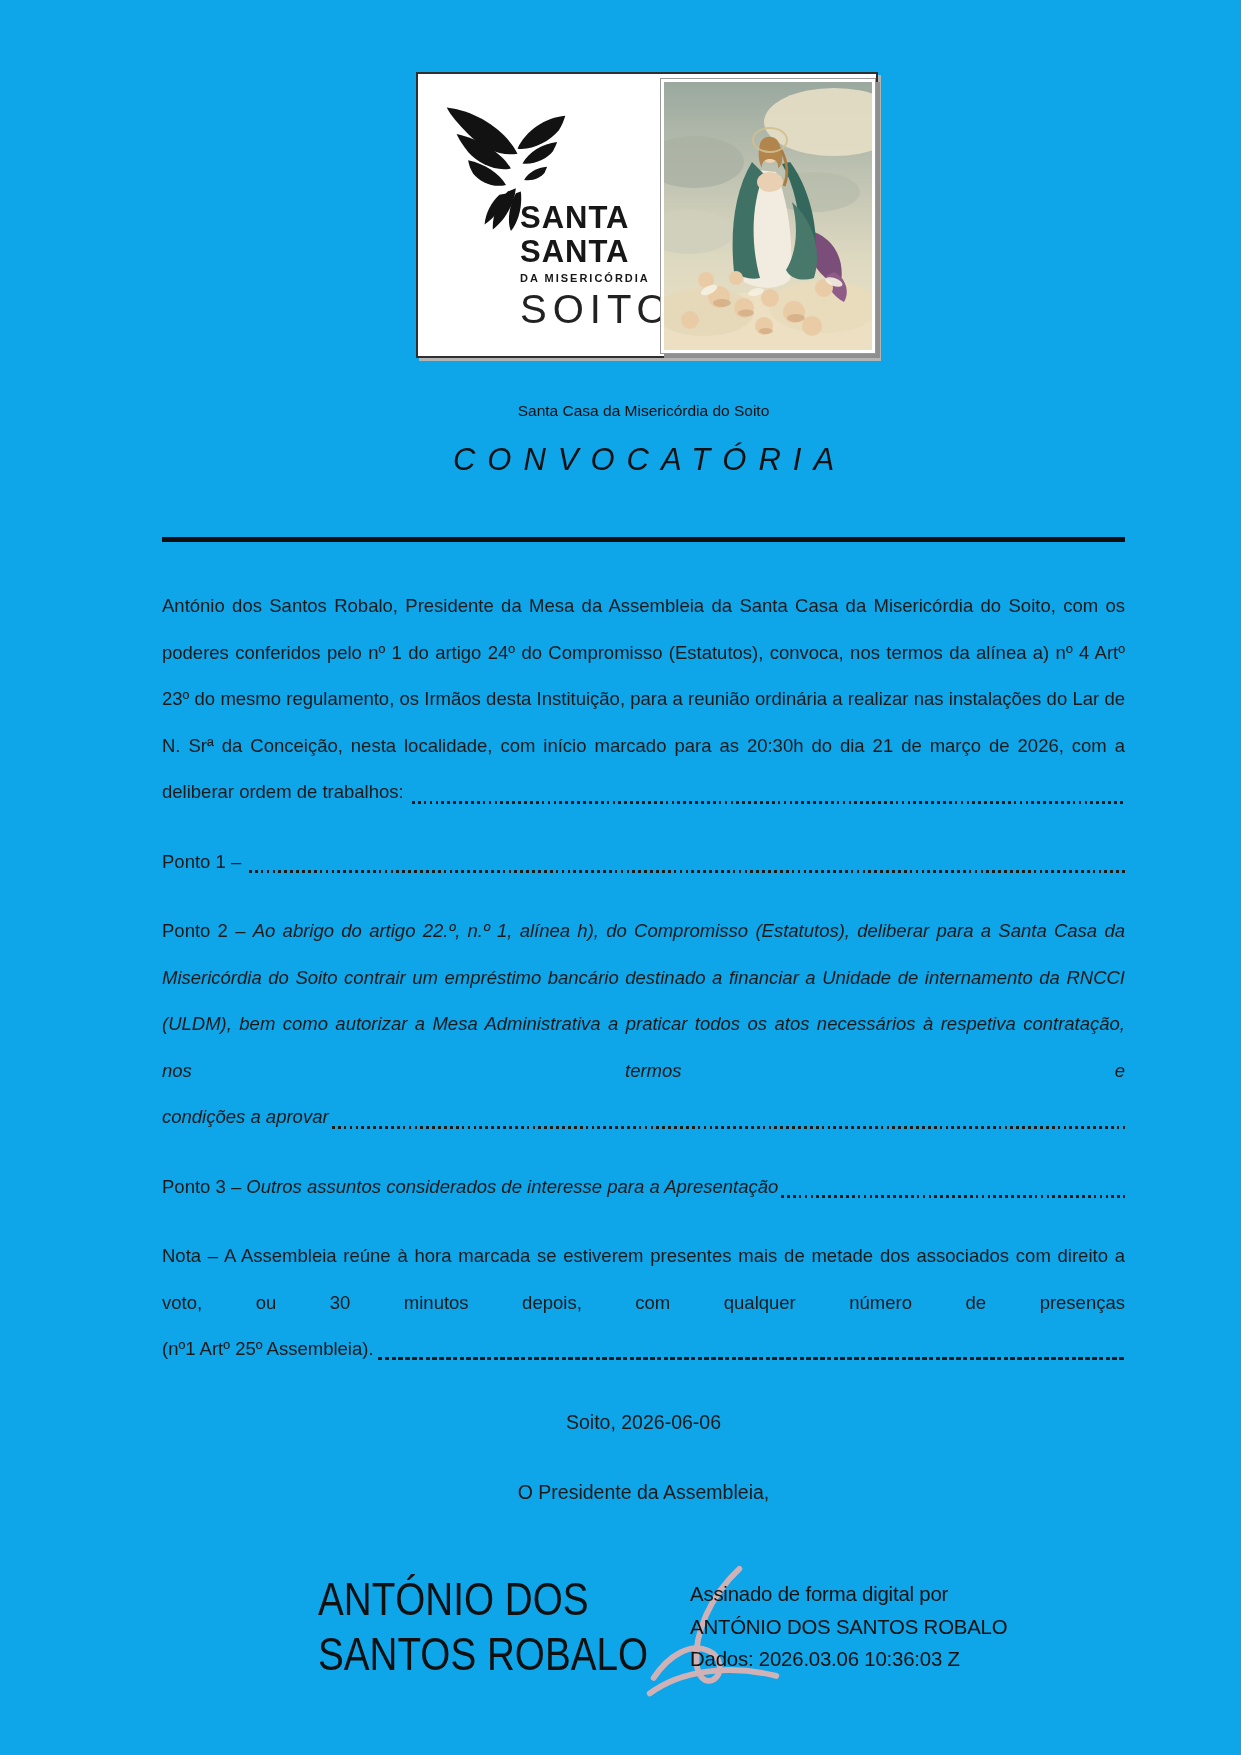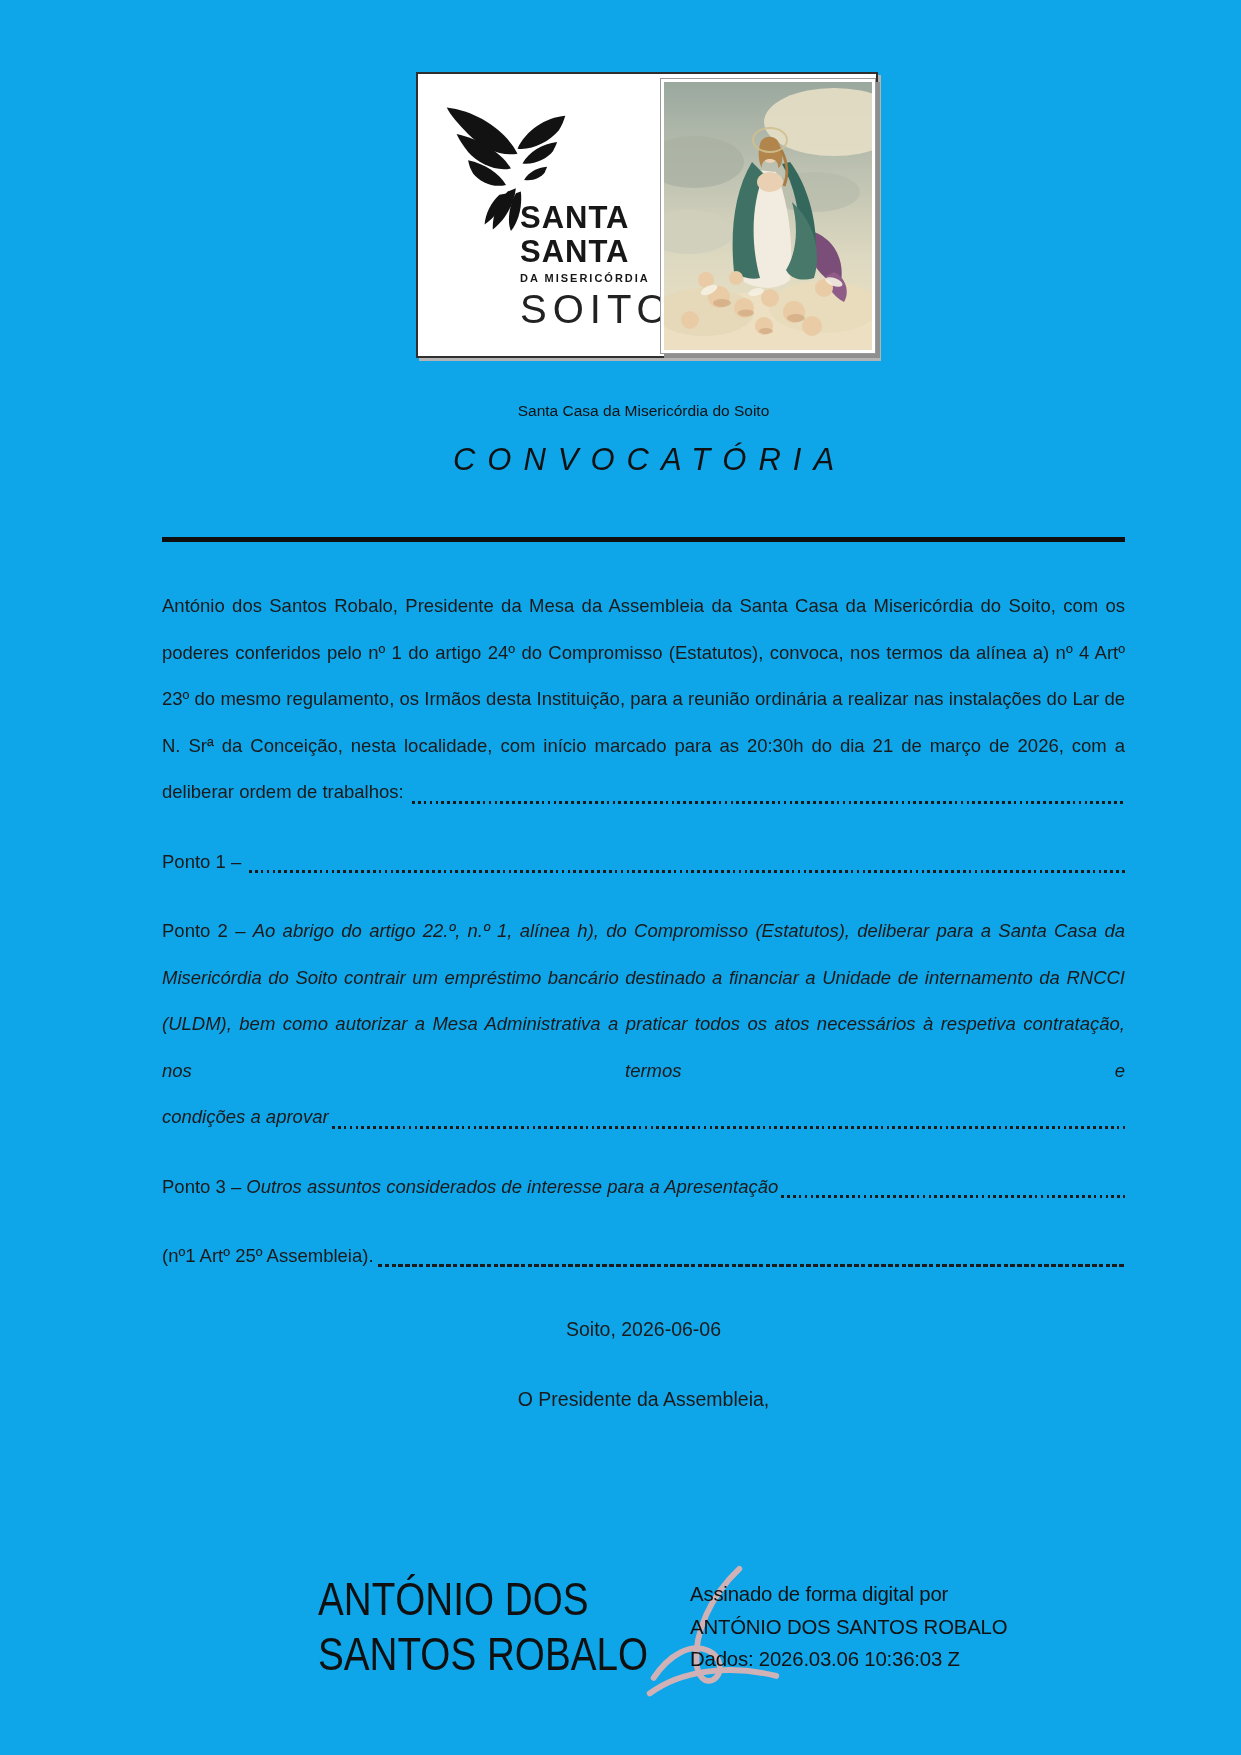--- a/index.html
+++ b/index.html
@@ -190,20 +190,21 @@
       </div>
     </div>
 
     <div class="row" style="margin-top:23px;">
       <span class="t">Ponto 3 – </span>
       <span class="t it">Outros assuntos considerados de interesse para a Apresentação</span>
       <span class="leader dots"></span>
     </div>
 
     <div style="margin-top:23px;">
+      <div class="jblock">Nota – A Assembleia reúne à hora marcada se estiverem presentes mais de metade dos associados com direito a voto, ou 30 minutos depois, com qualquer número de presenças</div>
       <div class="row">
         <span class="t">(nº1 Artº 25º Assembleia).</span>
         <span class="leader dashes"></span>
       </div>
     </div>
 
     <div class="center-line date-line">Soito, 2026-06-06</div>
     <div class="center-line signoff-line">O Presidente da Assembleia,</div>
   </div>
 

